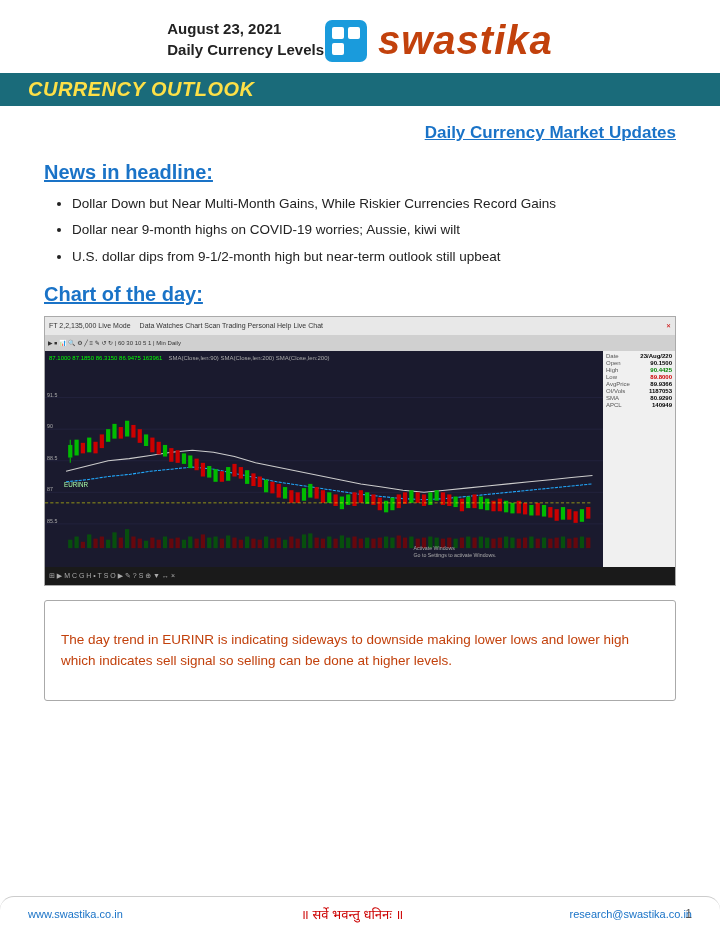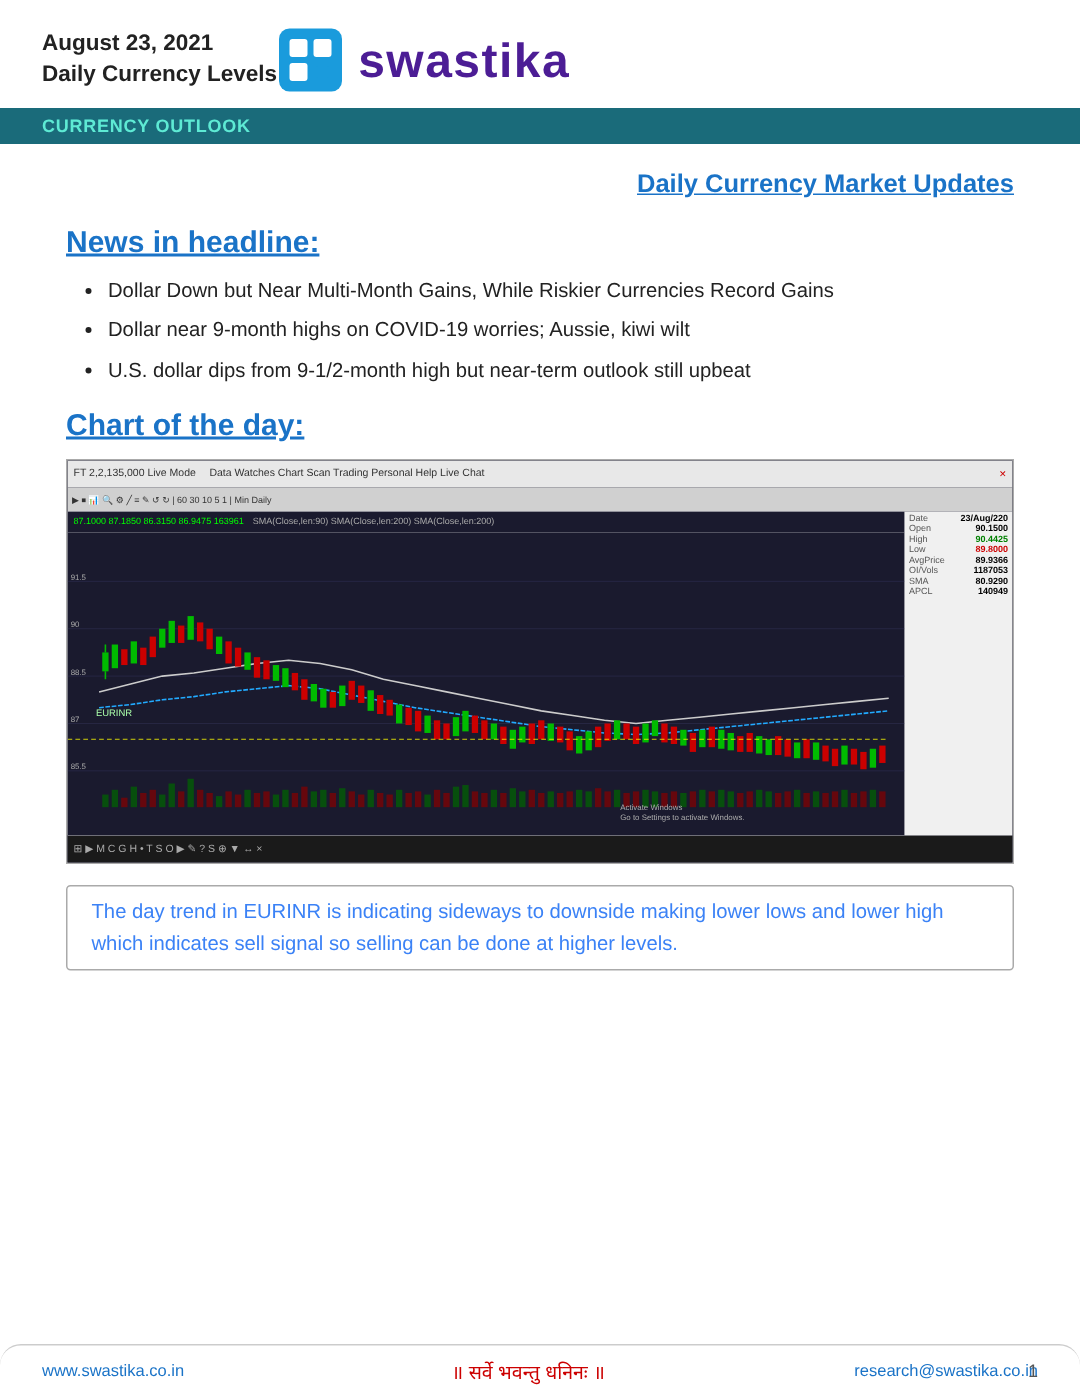--- a/index.html
+++ b/index.html
@@ -13,53 +13,55 @@
     .page {
       width: 720px;
       min-height: 931px;
       background: #fff;
       display: flex;
       flex-direction: column;
     }
     
     .header {
       display: flex;
-      justify-content: flex-start;
+      justify-content: center;
       align-items: flex-start;
       padding: 18px 28px 10px 28px;
     }
     .header-left .date-line {
       font-size: 15px;
       font-weight: bold;
       color: #222;
       line-height: 1.4;
     }
     .header-right {
       display: flex;
       align-items: center;
       gap: 10px;
     }
     .logo-icon {
       width: 44px;
       height: 44px;
     }
     .logo-text {
-      font-size: 32px;
+      font-size: 40px;
       font-weight: bold;
-      color: #4c1d95;
+      color: #c2410c;
       letter-spacing: 1px;
+      font-style: italic;
     }
     
     .banner {
       background: #1a6b7a;
-      color: #5eead4;
-      font-size: 12px;
+      color: #fde047;
+      font-size: 20px;
       font-weight: bold;
       padding: 5px 28px;
       letter-spacing: 0.5px;
+      font-style: italic;
     }
     
     .content {
       padding: 0 44px;
       flex: 1;
     }
     .page-title {
       text-align: right;
       margin-top: 17px;
       margin-bottom: 18px;
@@ -142,24 +144,24 @@
       padding: 0 4px;
     }
     .chart-bottom-bar span {
       font-size: 7px;
       color: #aaa;
     }
     
     .info-box {
       border: 1.5px solid #aaa;
       border-radius: 3px;
-      padding: 6px 16px;
+      padding: 28px 16px;
       margin: 14px 0 16px 0;
       font-size: 13.5px;
-      color: #3b82f6;
+      color: #c2410c;
       line-height: 1.6;
       background: #fff;
     }
     
     .technical-section {
       margin-bottom: 16px;
     }
     
     .footer {
       border-top: 1px solid #ccc;

